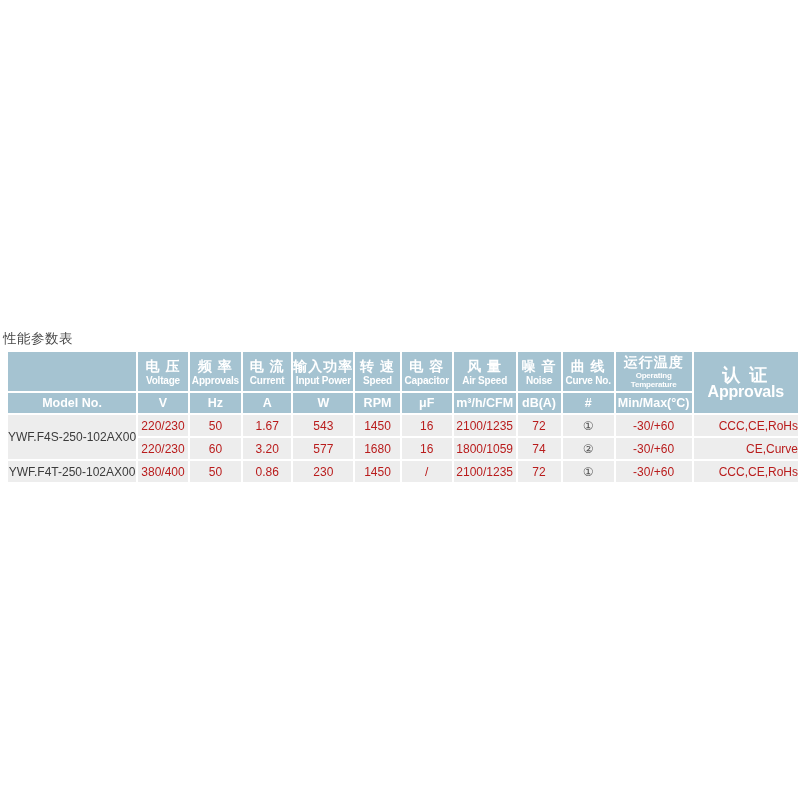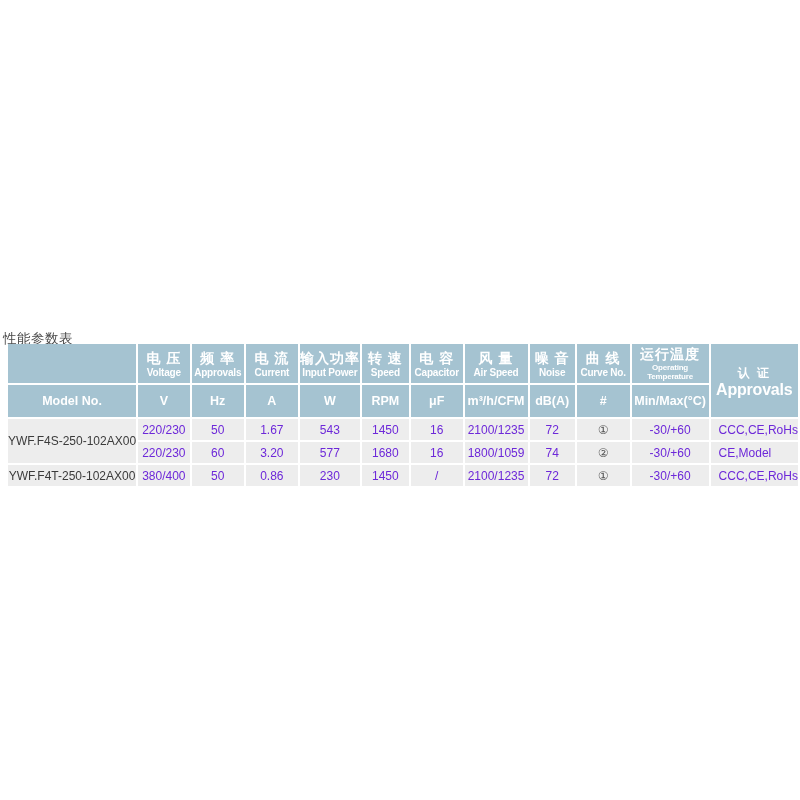--- a/index.html
+++ b/index.html
@@ -20,21 +20,21 @@
     position: absolute;
     left: 3px;
     top: 330px;
     font-size: 13.5px;
     color: #4a4a4a;
     letter-spacing: 0.5px;
   }
   table.spec-table {
     position: absolute;
     left: 6px;
-    top: 342px;
+    top: 350px;
     border-collapse: separate;
     border-spacing: 2px;
     table-layout: fixed;
   }
   .spec-table th, .spec-table td {
     padding: 0;
     margin: 0;
     overflow: hidden;
   }
   
@@ -68,59 +68,59 @@
   
   th.approvals-h {
     background: #a5c3d1;
     color: #ffffff;
     vertical-align: middle;
     text-align: center;
     font-weight: bold;
   }
   .approvals-h .cn {
     display: block;
-    font-size: 12px;
+    font-size: 18px;
     line-height: 18px;
     letter-spacing: 2px;
     white-space: nowrap;
   }
   .approvals-h .en {
     display: block;
     font-size: 16px;
     line-height: 15px;
     white-space: nowrap;
   }
   
   .hr2 th {
     background: #a5c3d1;
     color: #ffffff;
-    height: 32px;
+    height: 20px;
     font-size: 12.5px;
     font-weight: bold;
     text-align: center;
     vertical-align: middle;
     white-space: nowrap;
   }
   
   .spec-table td {
     background: #ededed;
-    color: #6d28d9;
+    color: #b91c1c;
     height: 21px;
     font-size: 12px;
     text-align: center;
     vertical-align: middle;
     white-space: nowrap;
   }
   td.model-cell {
     font-size: 12px;
     color: #3b3b3b;
   }
   td.approvals-cell {
-    text-align: left;
-    padding-left: 8px;
+    text-align: right;
+    padding-left: 25px;
   }
   td.curve-cell {
     color: #555555;
     font-size: 12px;
   }
 </style>
 </head>
 <body>
 
 <div class="page">
@@ -223,21 +223,21 @@
         <td>220/230</td>
         <td>60</td>
         <td>3.20</td>
         <td>577</td>
         <td>1680</td>
         <td>16</td>
         <td>1800/1059</td>
         <td>74</td>
         <td class="curve-cell">②</td>
         <td>-30/+60</td>
-        <td class="approvals-cell">CE,Model</td>
+        <td class="approvals-cell">CE,Curve</td>
       </tr>
       <tr>
         <td class="model-cell">YWF.F4T-250-102AX00</td>
         <td>380/400</td>
         <td>50</td>
         <td>0.86</td>
         <td>230</td>
         <td>1450</td>
         <td>/</td>
         <td>2100/1235</td>

